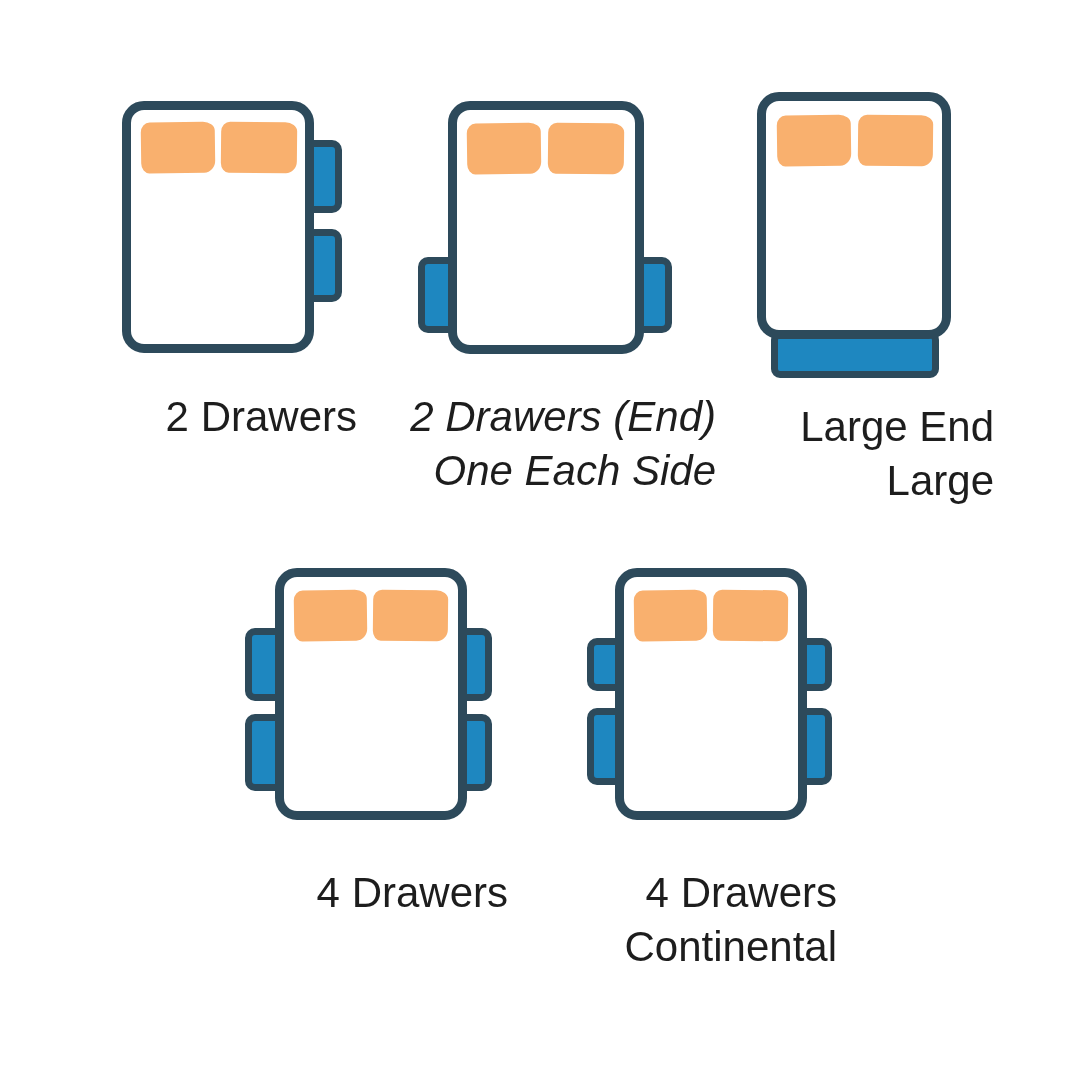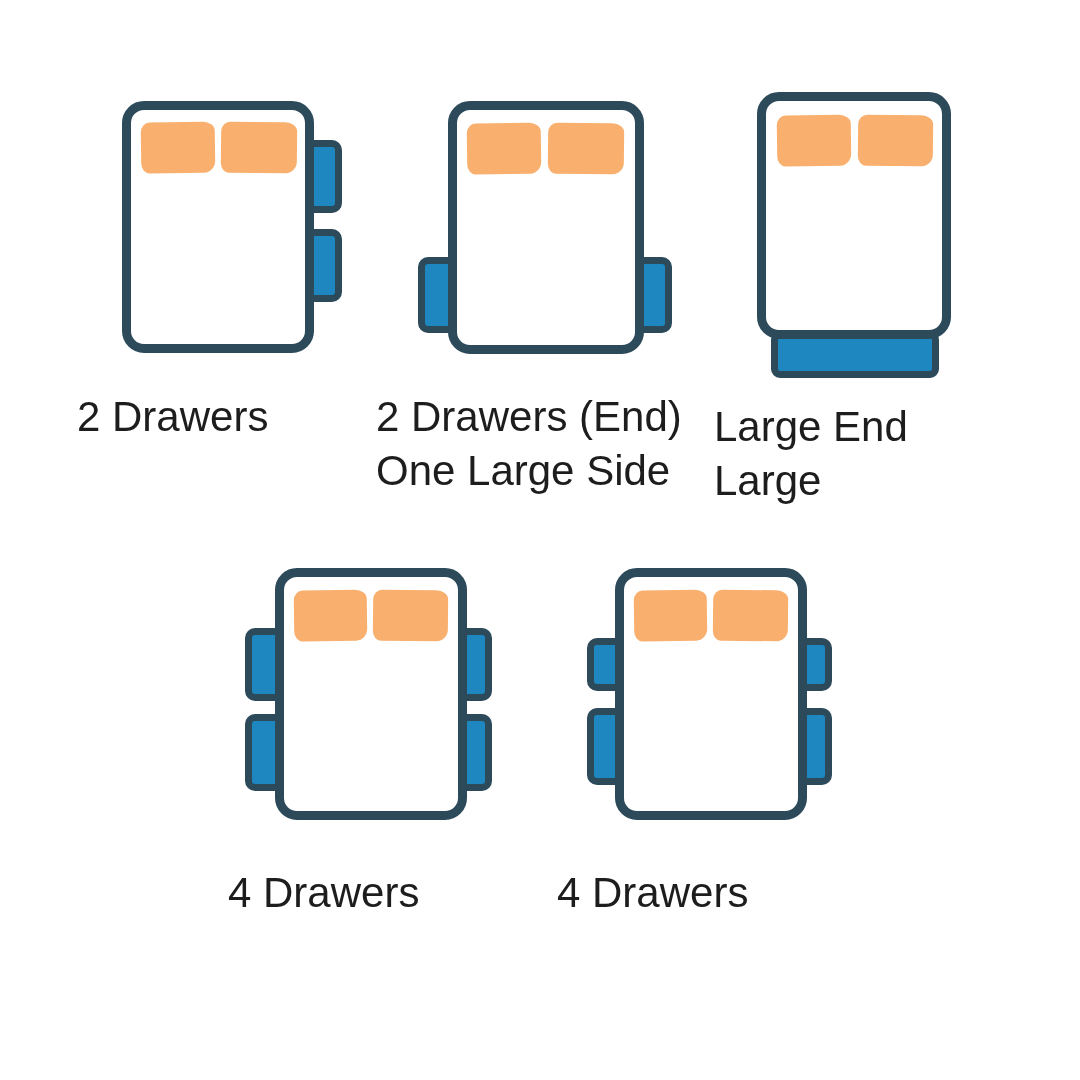--- a/index.html
+++ b/index.html
@@ -41,21 +41,21 @@
     z-index:1;
   }
   .drawer.end{border-radius:9px;}
   .label{
     position:absolute;
     z-index:3;
     margin:0;
     color:var(--text);
     font-size:42px;
     line-height:1.28;
-    text-align:left;
+    text-align:right;
   }
   .label .line{display:block;white-space:nowrap;}
 </style>
 </head>
 <body>
 
 <div class="canvas">
 
   <div>
     <div class="drawer" style="left:294px;top:140px;width:48px;height:73px;"></div>
@@ -69,23 +69,23 @@
     </p>
   </div>
 
   <div>
     <div class="drawer" style="left:418px;top:257px;width:48px;height:76px;"></div>
     <div class="drawer" style="left:624px;top:257px;width:48px;height:76px;"></div>
     <div class="bed" style="left:448px;top:101px;width:196px;height:253px;">
       <div class="pillow p1" style="left:10px;top:13px;width:74px;height:51px;"></div>
       <div class="pillow p2" style="left:91px;top:13px;width:76px;height:51px;"></div>
     </div>
-    <p class="label" style="left:376px;top:390px;width:340px;">
+    <p class="label" style="left:376px;top:390px;width:340px;font-style:italic;">
       <span class="line">2 Drawers (End)</span>
-      <span class="line">One Large Side</span>
+      <span class="line">One Each Side</span>
     </p>
   </div>
 
   <div>
     <div class="drawer end" style="left:771px;top:331px;width:168px;height:47px;"></div>
     <div class="bed" style="left:757px;top:92px;width:194px;height:247px;">
       <div class="pillow p1" style="left:11px;top:14px;width:74px;height:51px;"></div>
       <div class="pillow p2" style="left:92px;top:14px;width:75px;height:51px;"></div>
     </div>
     <p class="label" style="left:714px;top:400px;width:280px;">
@@ -113,16 +113,17 @@
     <div class="drawer" style="left:587px;top:638px;width:48px;height:53px;"></div>
     <div class="drawer" style="left:587px;top:708px;width:48px;height:77px;"></div>
     <div class="drawer" style="left:784px;top:638px;width:48px;height:53px;"></div>
     <div class="drawer" style="left:784px;top:708px;width:48px;height:77px;"></div>
     <div class="bed" style="left:615px;top:568px;width:192px;height:252px;">
       <div class="pillow p1" style="left:10px;top:13px;width:73px;height:51px;"></div>
       <div class="pillow p2" style="left:89px;top:13px;width:75px;height:51px;"></div>
     </div>
     <p class="label" style="left:557px;top:866px;width:280px;">
       <span class="line">4 Drawers</span>
+      <span class="line">Continental</span>
     </p>
   </div>
 
 </div>
 
 </body></html>

